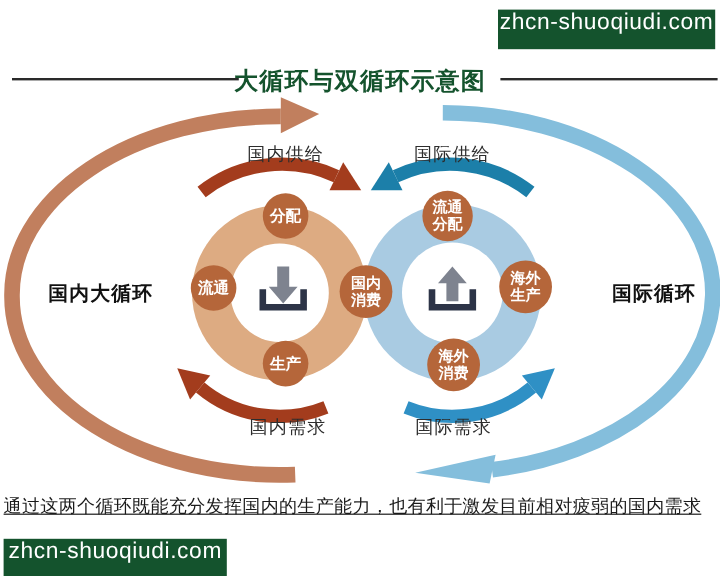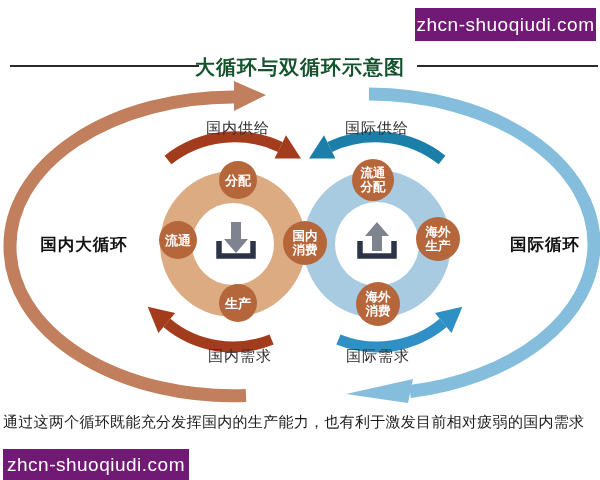--- a/index.html
+++ b/index.html
@@ -1,36 +1,36 @@
 <!DOCTYPE html>
 <html><head>
 <meta charset="utf-8">
 <style>
   html,body{margin:0;padding:0;}
   body{
     width:600px;height:480px;position:relative;background:#ffffff;overflow:hidden;
     font-family:"Liberation Sans","DejaVu Sans",sans-serif;
   }
   .badge-bar{
-    position:absolute;background:#701a75;color:#ffffff;
-    display:flex;align-items:center;justify-content:center;
+    position:absolute;background:#14532d;color:#ffffff;
+    display:flex;align-items:flex-start;justify-content:center;
     letter-spacing:0.5px;
   }
   #badge-top{left:415px;top:8px;width:181px;height:33px;font-size:19px;}
   #badge-bottom{left:3px;top:449px;width:186px;height:31px;font-size:19px;}
   #title{
     position:absolute;left:0;right:0;top:54px;text-align:center;
     font-size:20px;font-weight:bold;color:#14532d;letter-spacing:1px;
   }
   .title-rule{position:absolute;top:65px;height:2px;background:#2a2a2a;}
   #rule-left{left:10px;width:189px;}
   #rule-right{left:417px;width:181px;}
   #caption{
     position:absolute;left:3px;top:413px;width:597px;
-    font-size:15px;color:#1b1b1b;white-space:nowrap;letter-spacing:0.3px;
+    font-size:15px;color:#1b1b1b;white-space:nowrap;letter-spacing:0.3px;text-decoration:underline;
   }
   #diagram{position:absolute;left:0;top:0;}
   .node-text{font-size:13px;font-weight:bold;fill:#ffffff;text-anchor:middle;}
   .node-text2{font-size:12.5px;font-weight:bold;fill:#ffffff;text-anchor:middle;}
   .flow-label{font-size:15px;fill:#2d2d2d;text-anchor:middle;letter-spacing:1px;}
   .loop-label{font-size:16.5px;font-weight:bold;fill:#111111;text-anchor:middle;letter-spacing:1px;}
 </style>
 </head>
 <body>
 

